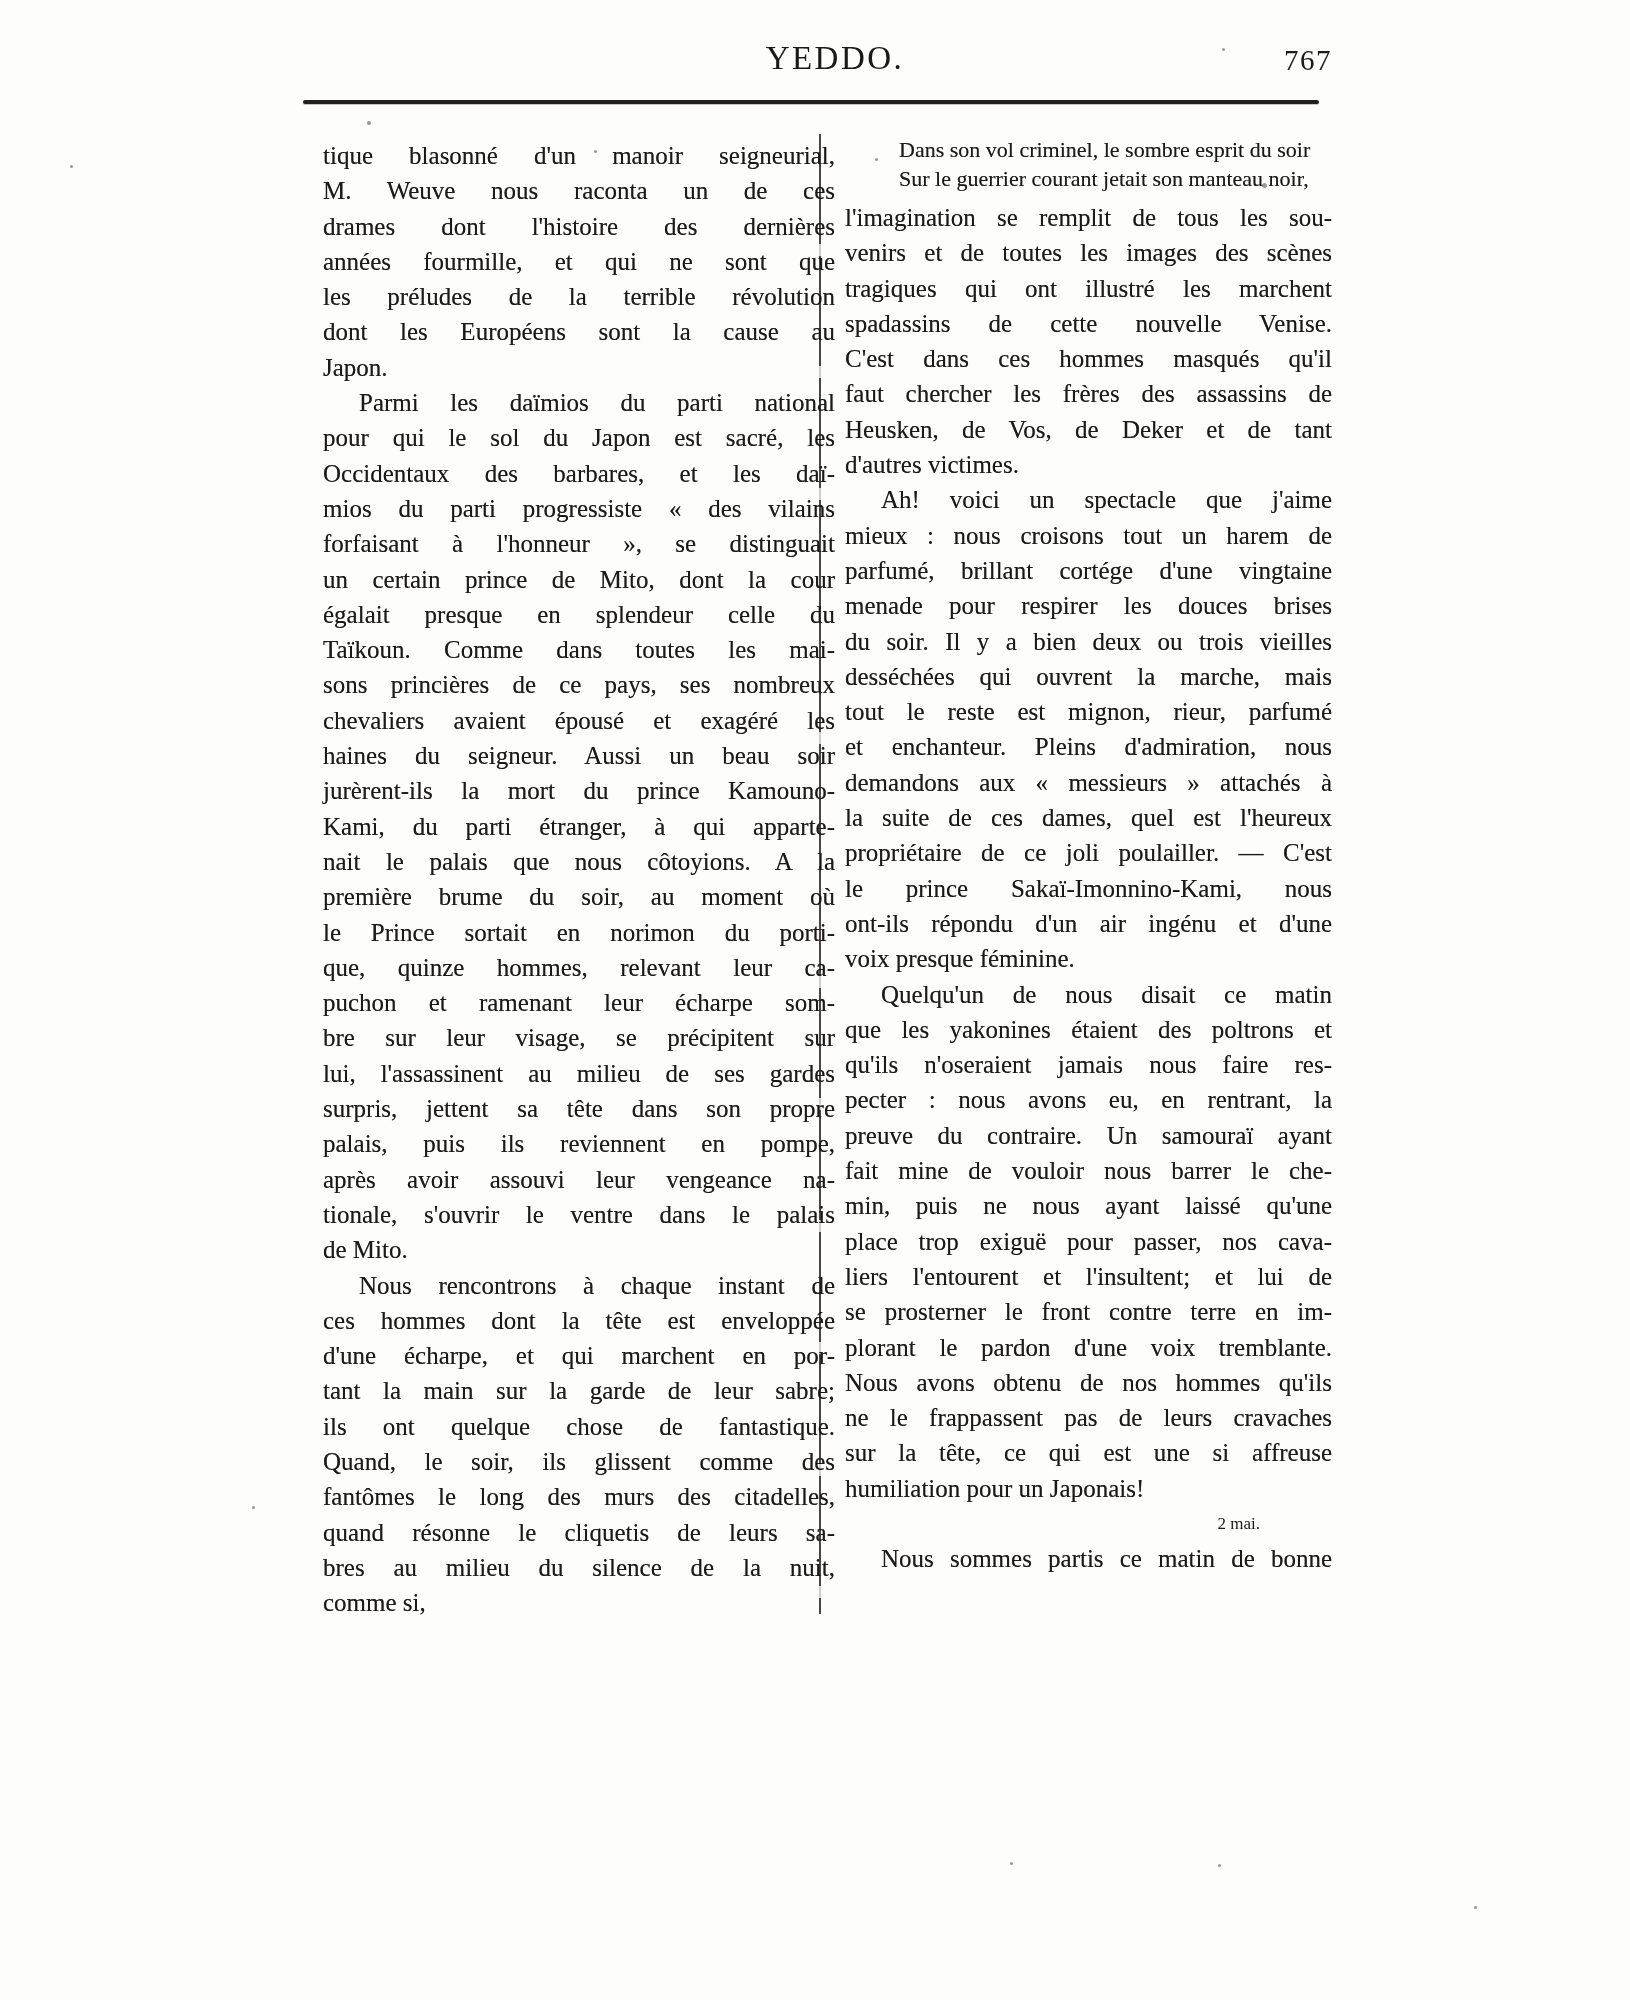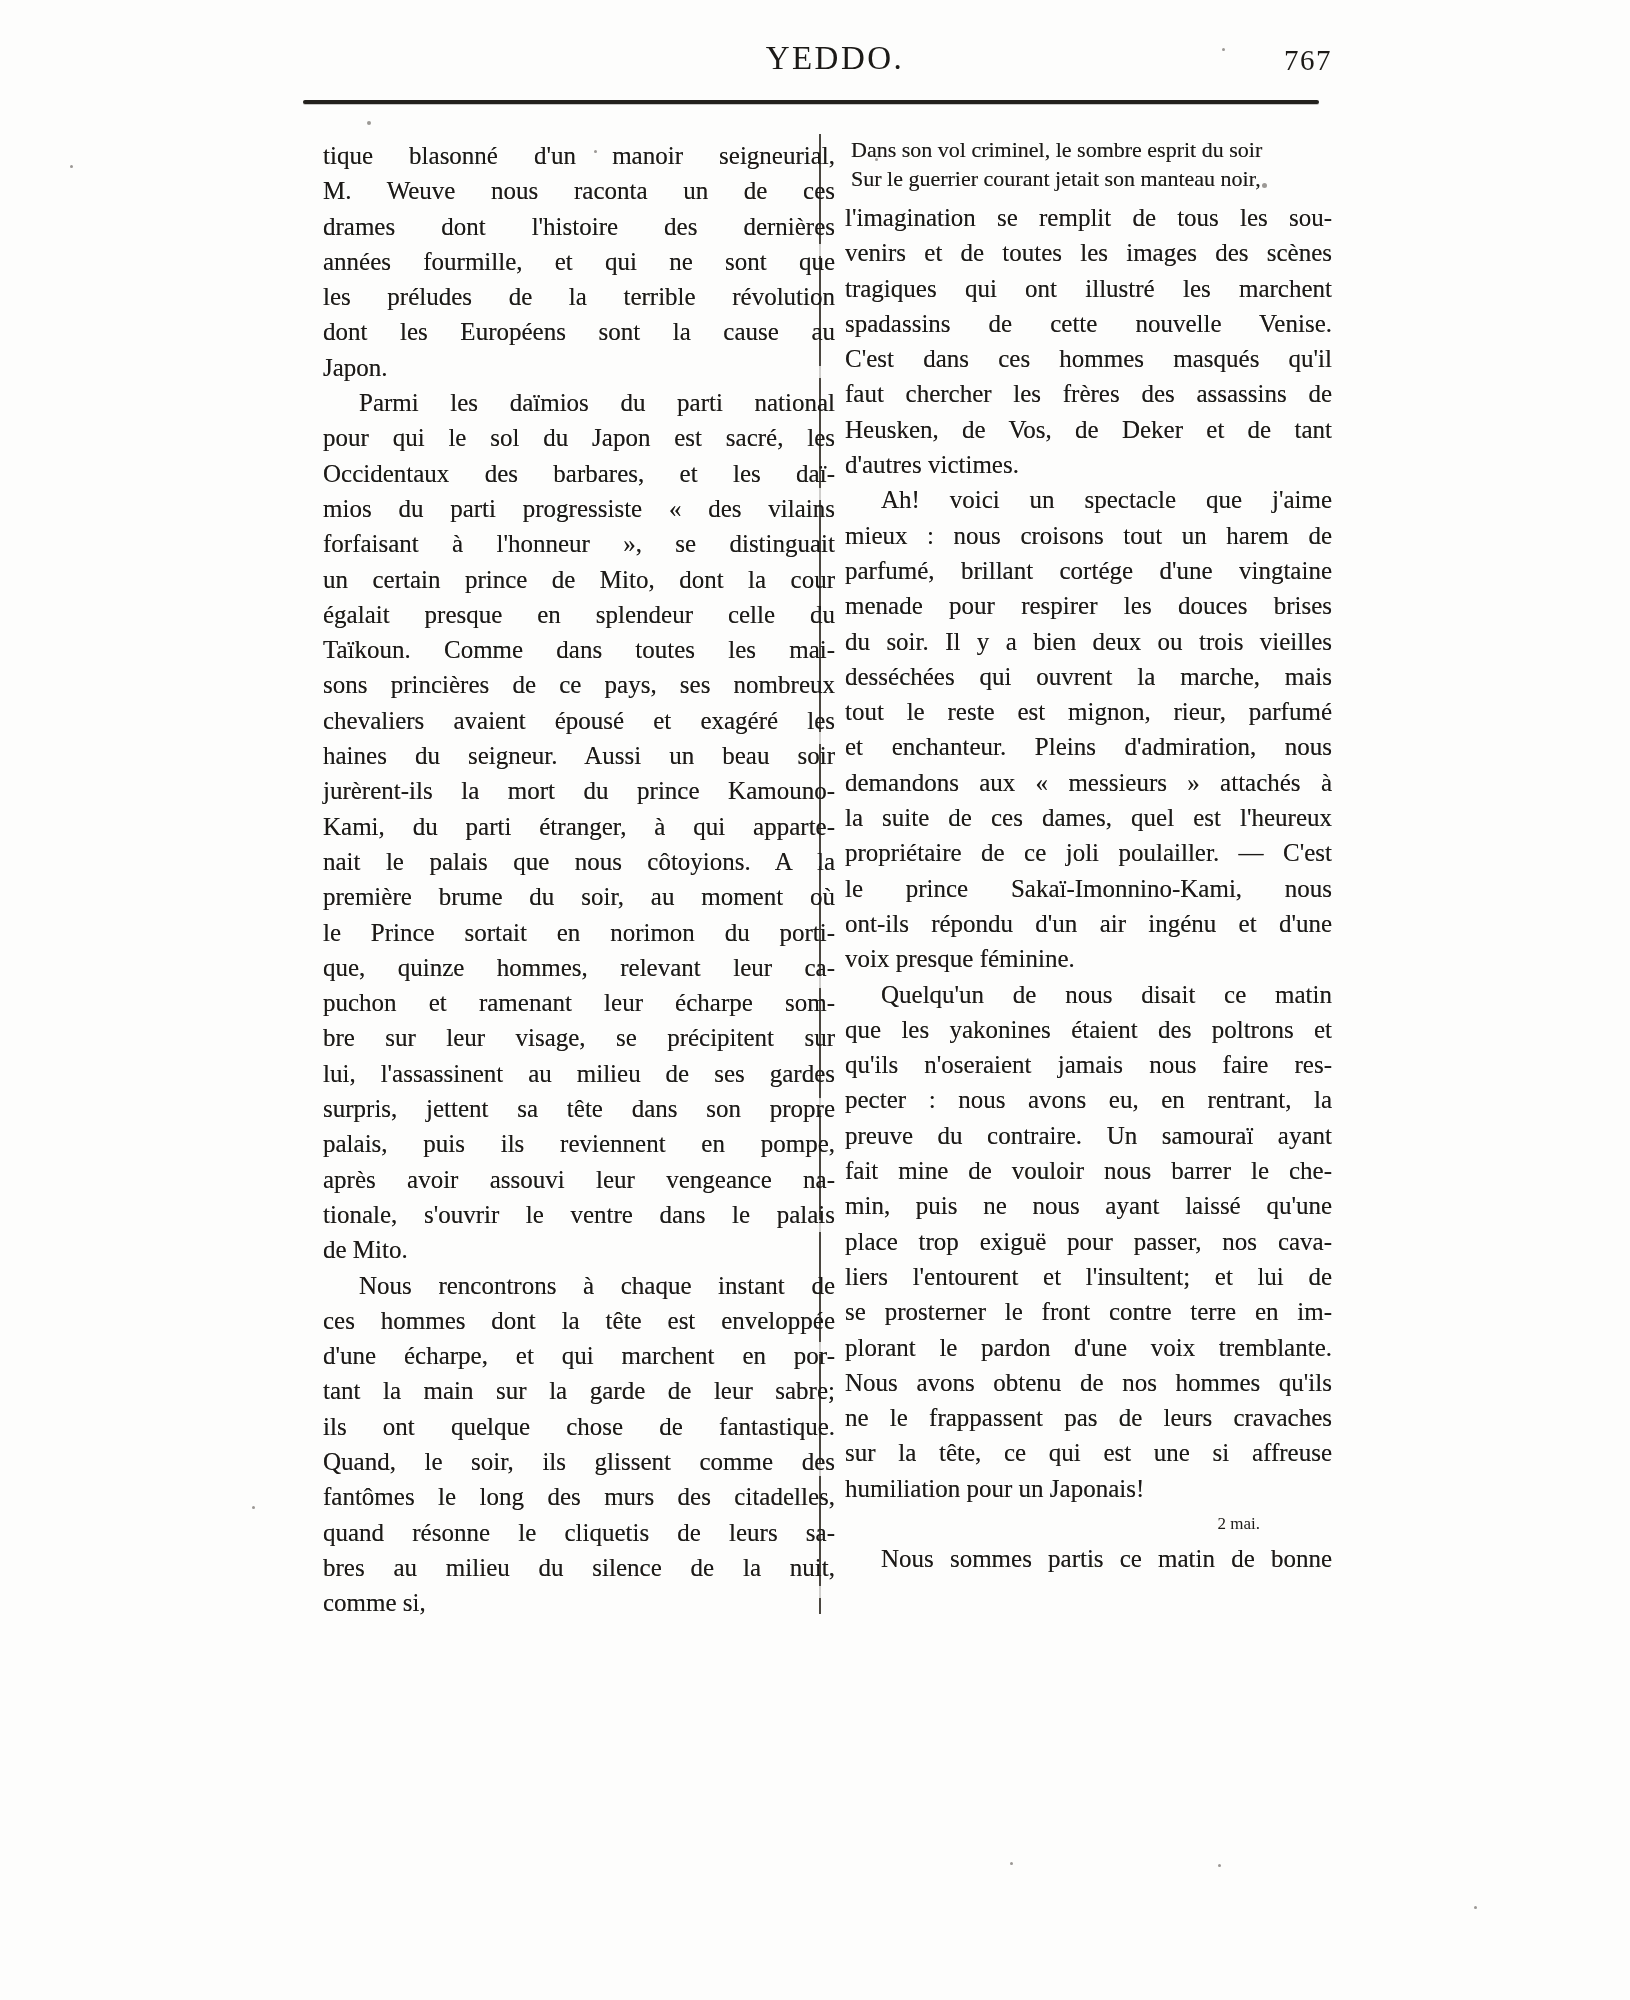--- a/index.html
+++ b/index.html
@@ -30,21 +30,21 @@
   .column{position:absolute;font-size:25px;line-height:35.3px;}
   .column.left{top:138px;left:291px;width:512px;margin-left:32px;}
   .column.right{top:136px;left:845px;width:487px;}
   .line{
     text-align:justify;
     text-align-last:justify;
     text-shadow:0 0 .5px rgba(28,26,23,.55);
   }
   .line.last{text-align-last:left;}
   .line.indent{padding-left:36px;}
-  .verse{font-size:22px;line-height:28.5px;padding-left:6px;margin-bottom:7px;}
+  .verse{font-size:22px;line-height:28.5px;padding-left:6px;margin-bottom:7px;margin-left:48px;}
   .verse-line{white-space:nowrap;text-shadow:0 0 .5px rgba(28,26,23,.5);}
   .date-line{text-align:right;padding-right:72px;line-height:35.3px;font-size:17px;}
   .speck{position:absolute;border-radius:50%;background:#4a463f;opacity:.55;}
 </style>
 </head>
 <body>
 
 <div class="page">
 
   <div class="header-title">YEDDO.</div>

